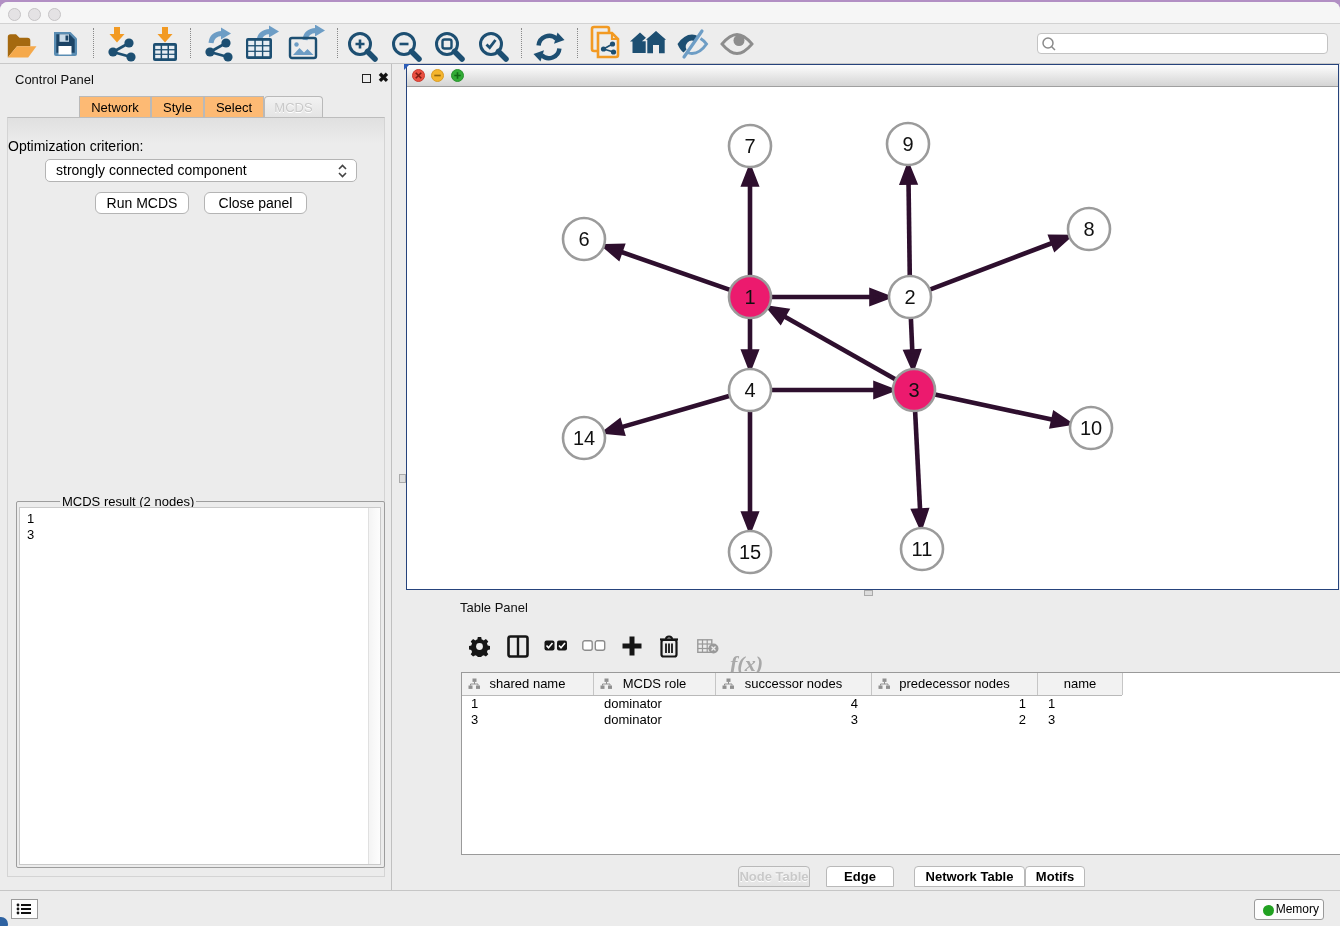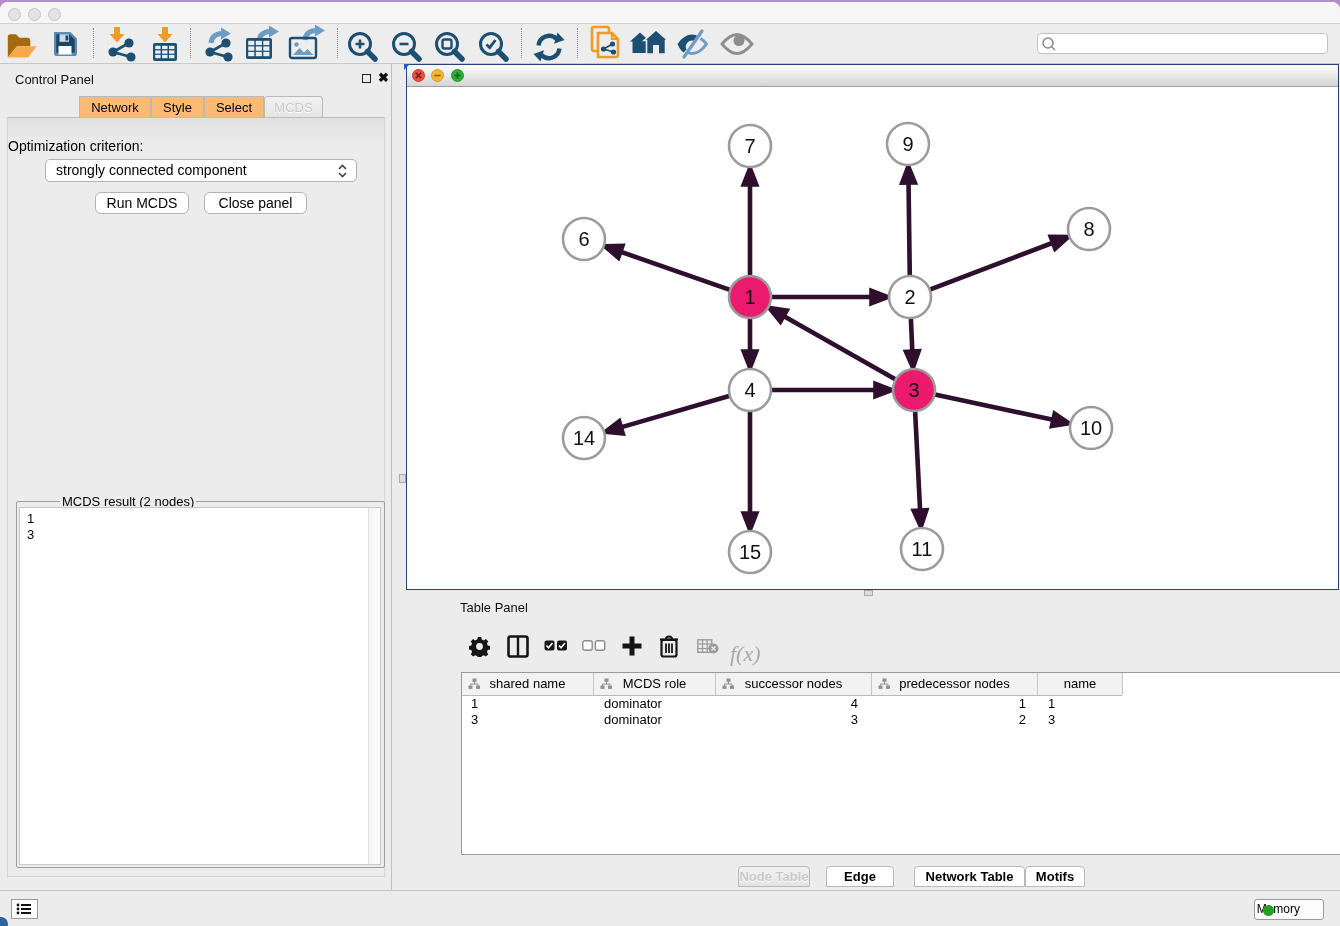--- a/index.html
+++ b/index.html
@@ -50,21 +50,21 @@
 .th { position:absolute; top:0; height:22px; border-right:1px solid #c6c6c6; text-align:center; line-height:22px; }
 .hicon { position:absolute; left:6px; top:5px; }
 .row { position:absolute; font-size:13px; color:#000; height:16px; line-height:16px; }
 .cell { position:absolute; }
 
 #tp-tabs { position:absolute; left:0; top:270px; width:100%; height:24px; }
 .btab { position:absolute; top:0; height:21px; background:#fff; border:1px solid #b9b9b9; border-radius:4px 4px 0 0; font-size:13px; color:#000; text-align:center; line-height:20px; font-weight:bold; }
 
 #statusbar { position:absolute; left:0; top:888px; width:100%; height:36px; background:#ececec; border-top:1px solid #c6c6c6; }
 #listbtn { position:absolute; left:11px; top:8px; width:27px; height:20px; background:#fdfdfd; border:1px solid #9a9a9a; }
-#membtn { position:absolute; left:1254px; top:8px; width:70px; height:21px; background:#fdfdfd; border:1px solid #9a9a9a; border-radius:3px; font-size:12px; color:#000; line-height:19px; text-align:right; padding-right:23px; }
+#membtn { position:absolute; left:1254px; top:8px; width:70px; height:21px; background:#fdfdfd; border:1px solid #9a9a9a; border-radius:3px; font-size:12px; color:#000; line-height:19px; text-align:right; padding-right:4px; }
 #memdot { position:absolute; left:8px; top:5px; width:11px; height:11px; border-radius:50%; background:#21a121; }
 </style>
 </head>
 <body>
 <div id="win">
   <div id="titlebar">
     <div class="tl" style="left:8px;"></div>
     <div class="tl" style="left:28px;"></div>
     <div class="tl" style="left:48px;"></div>
   </div>
@@ -331,21 +331,21 @@
           </svg>
         <svg style="position:absolute; left:240px; top:6px;" width="22" height="15" viewBox="0 0 22 15">
             <rect x="0.8" y="0.8" width="14" height="12.5" fill="none" stroke="#9a9a9a" stroke-width="1.4"></rect>
             <line x1="0.8" y1="5" x2="14.8" y2="5" stroke="#9a9a9a" stroke-width="1.2"></line>
             <line x1="0.8" y1="9.5" x2="14.8" y2="9.5" stroke="#9a9a9a" stroke-width="1.2"></line>
             <line x1="5.5" y1="0.8" x2="5.5" y2="13.3" stroke="#9a9a9a" stroke-width="1.2"></line>
             <line x1="10.2" y1="0.8" x2="10.2" y2="13.3" stroke="#9a9a9a" stroke-width="1.2"></line>
             <circle cx="16.5" cy="9.5" r="5" fill="#9a9a9a"></circle>
             <path d="M14.5 7.5 l4 4 M18.5 7.5 l-4 4" stroke="#ededed" stroke-width="1.3"></path>
           </svg>
-        <div style="position:absolute; left:273px; top:8px; font-family:'Liberation Serif', serif; font-style:italic; font-size:22px; color:#a8a8a8;">f(x)</div>
+        <div style="position:absolute; left:273px; top:18px; font-family:'Liberation Serif', serif; font-style:italic; font-size:22px; color:#a8a8a8;font-weight:bold;">f(x)</div>
       </div>
       <div id="tbl">
         <div id="tbl-head">
           <div class="th" style="left:0px; width:132px;"><svg class="hicon" width="13" height="12" viewBox="0 0 13 12">
                 <rect x="4.5" y="0.5" width="4" height="3.4" fill="#909090"></rect>
                 <rect x="0.5" y="7.5" width="4" height="3.4" fill="#909090"></rect>
                 <rect x="8" y="7.5" width="4" height="3.4" fill="#909090"></rect>
                 <path d="M6.5 4 L6.5 6 M2.5 7.5 L2.5 6 L10 6 L10 7.5" stroke="#909090" fill="none"></path>
               </svg>shared name</div>
           <div class="th" style="left:132px; width:122px;"><svg class="hicon" width="13" height="12" viewBox="0 0 13 12">

